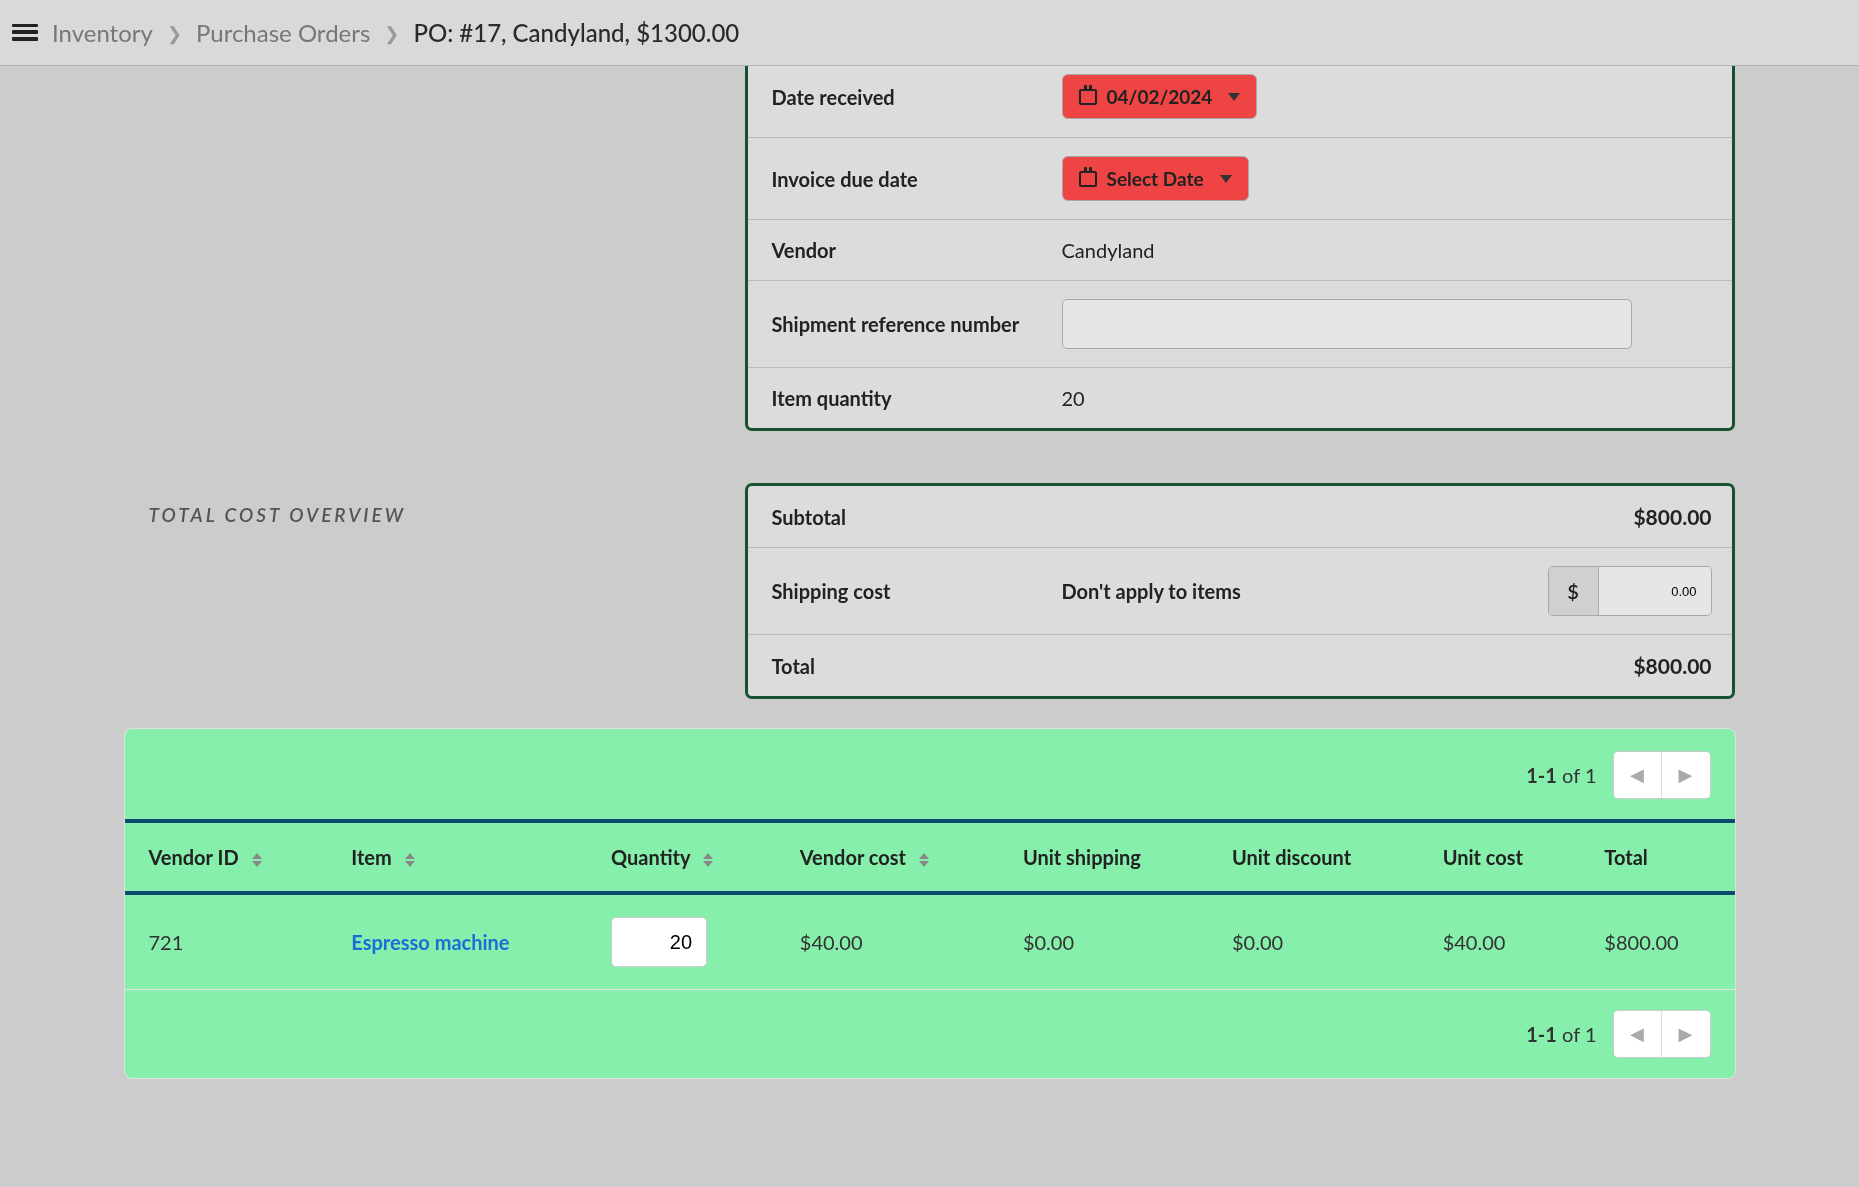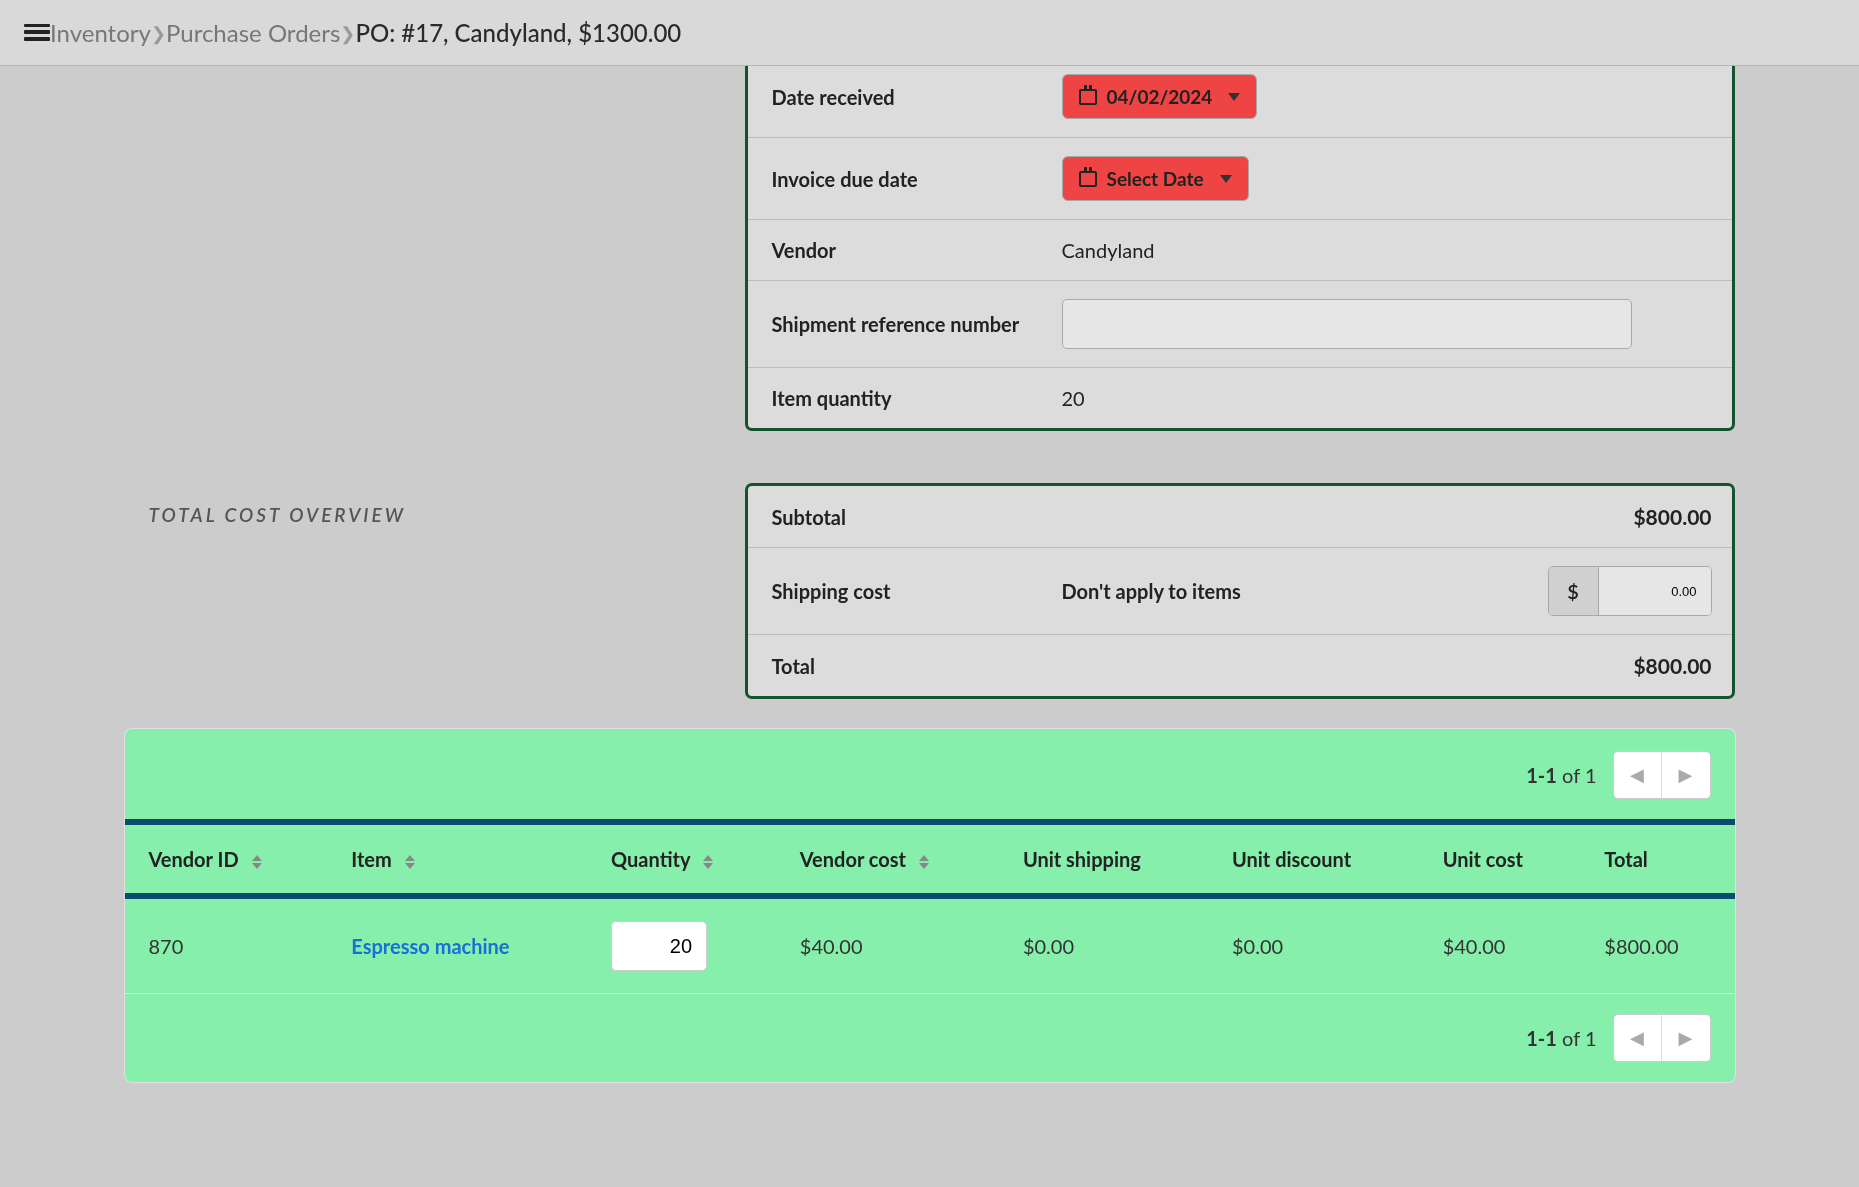--- a/index.html
+++ b/index.html
@@ -6,24 +6,25 @@
   body {
     font-family: "Lato", "Helvetica Neue", Arial, sans-serif;
     background: #cccccc;
     color: #333;
     width: 1859px;
     position: relative;
   }
   .topbar {
     display: flex;
     align-items: center;
-    padding: 18px 24px;
+    padding: 18px 12px;
     border-bottom: 1px solid #b5b5b5;
     background: #d9d9d9;
     font-size: 24px;
+    gap: 14px;
   }
   .top-icon {
     width: 26px;
     display: inline-flex;
     flex-direction: column;
     gap: 3px;
   }
   .top-icon .bar { height: 4px; background: #222; width: 100%; border-radius: 1px; }
   .top-icon .bar:first-child { height: 3px; }
   .crumb { color: #777; cursor: pointer; }
@@ -189,21 +190,21 @@
   }
   .pager-btns button:first-child { border-right: 1px solid #ddd; }
   table.items {
     width: 100%;
     border-collapse: collapse;
     font-size: 20px;
   }
   table.items th, table.items td {
     padding: 22px 24px;
     text-align: left;
-    border-top: 6px solid #0c4a6e;
+    border-top: 4px solid #0c4a6e;
   }
   table.items th {
     font-weight: 700;
     color: #222;
     white-space: nowrap;
   }
   .sort-icon {
     display: inline-flex;
     flex-direction: column;
     gap: 2px;
@@ -361,21 +362,21 @@
                 </span>
             </th>
             <th class="num">Unit shipping</th>
             <th class="num">Unit discount</th>
             <th class="num">Unit cost</th>
             <th class="num">Total</th>
           </tr>
         </thead>
         <tbody>
           <tr>
-            <td>870</td>
+            <td>721</td>
             <td><span class="link">Espresso machine</span></td>
             <td class="num"><input class="qty-input" type="text" value="20" style=""></td>
             <td class="num">$40.00</td>
             <td class="num">$0.00</td>
             <td class="num">$0.00</td>
             <td class="num">$40.00</td>
             <td class="num">$800.00</td>
           </tr>
         </tbody>
       </table>

